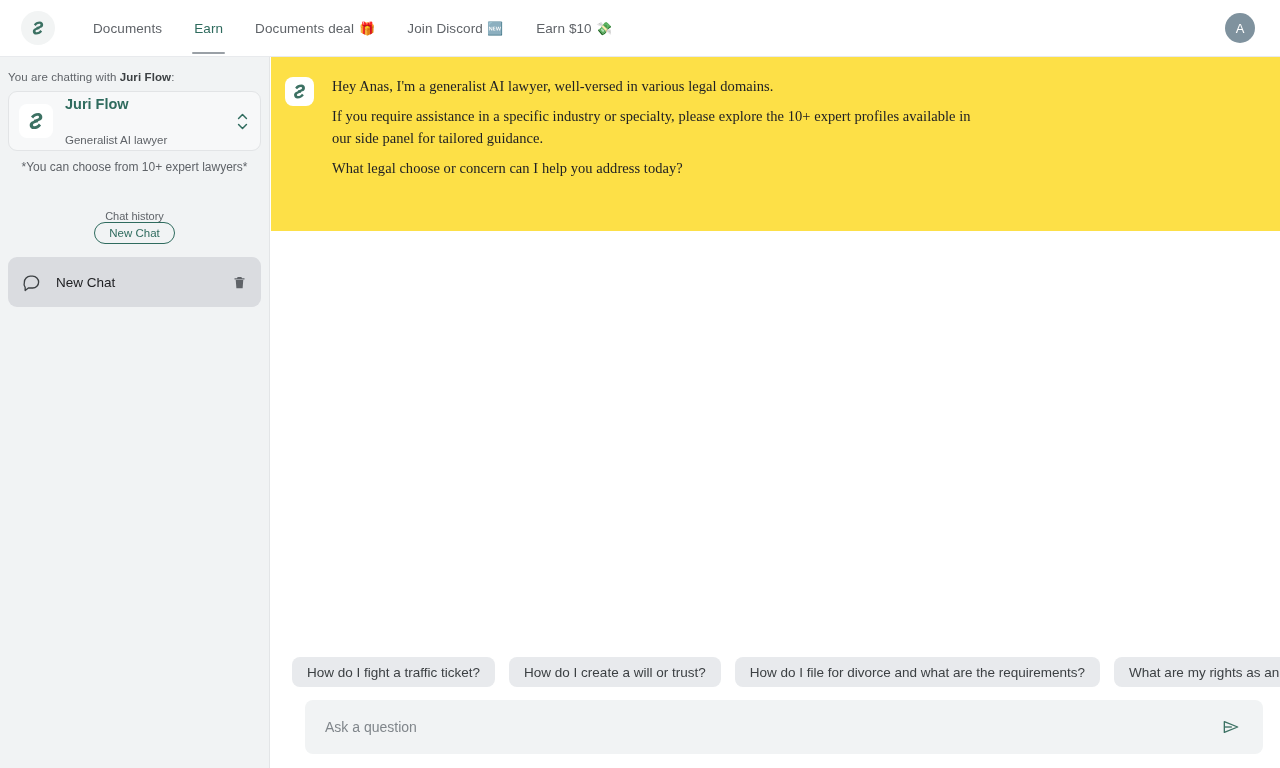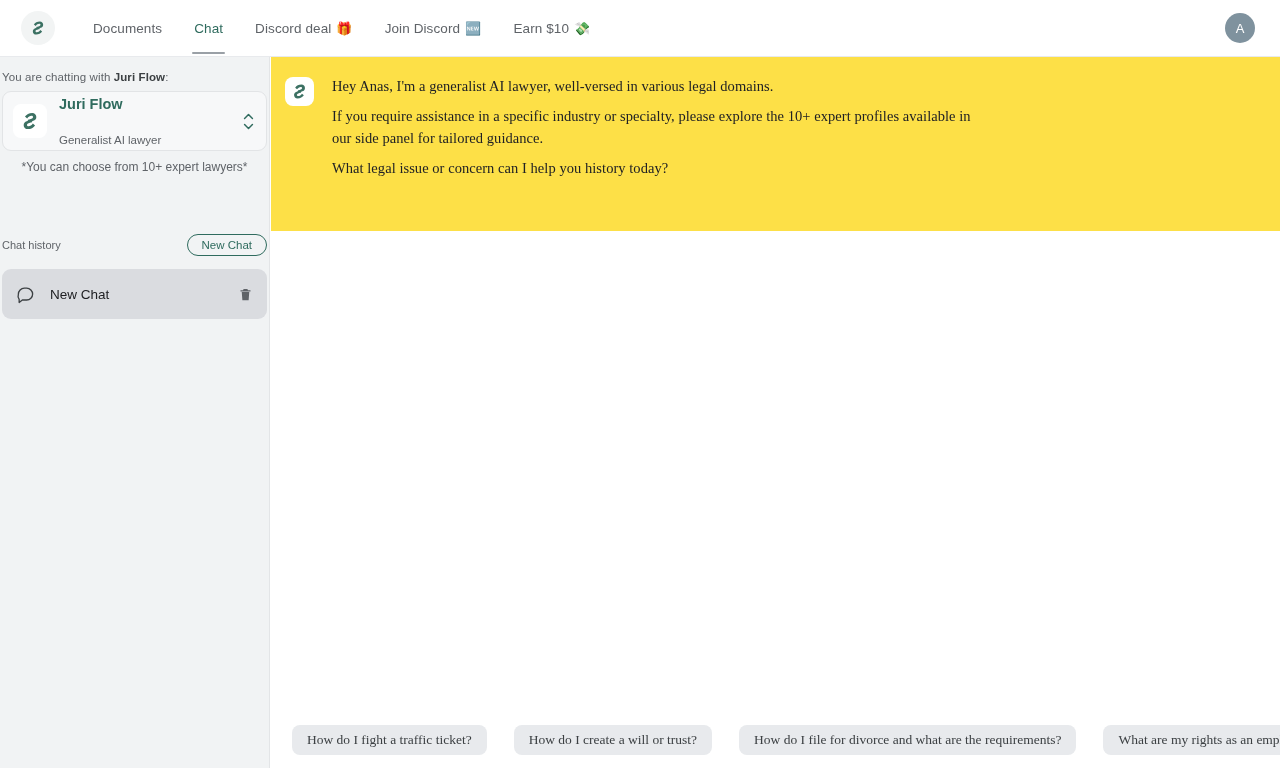--- a/index.html
+++ b/index.html
@@ -53,21 +53,21 @@
     display: flex; align-items: center; justify-content: center;
     cursor: pointer;
   }
 
   
   .sidebar {
     position: absolute; top: 57px; left: 0;
     width: 270px; height: 711px;
     background: #f1f3f4;
     border-right: 1px solid #e3e5e7;
-    padding: 0 2px;
+    padding: 0 8px;
   }
   .chatting-with {
     margin-top: 14px;
     font-size: 11.5px;
     color: #5f6368;
     letter-spacing: .1px;
   }
   .chatting-with b { color: #3c4043; font-weight: 700; }
 
   .model-card {
@@ -92,22 +92,22 @@
   .model-chevrons {
     width: 16px; display: flex; flex-direction: column;
     align-items: center; gap: 3px; color: #2f6b5e; flex: 0 0 auto;
   }
   .hint {
     margin-top: 9px; text-align: center;
     font-size: 12px; color: #5f6368;
   }
 
   .history-head {
-    margin-top: 60px;
-    display: flex; align-items: center; justify-content: space-between;
+    margin-top: 36px;
+    display: flex; align-items: center; justify-content: space-between; flex-direction: column;
   }
   .history-label { font-size: 11px; color: #5f6368; }
   .new-chat-btn {
     border: 1px solid #2f6b5e;
     color: #2f6b5e;
     background: transparent;
     border-radius: 14px;
     font-size: 11.5px;
     padding: 4px 14px;
     cursor: pointer;
@@ -156,26 +156,25 @@
     color: #202124;
     letter-spacing: .05px;
   }
   .msg-p + .msg-p { margin-top: 8px; }
 
   
   .composer-area {
     position: absolute; left: 0; bottom: 0; width: 1009px;
   }
   .chips {
-    display: flex; gap: 27px;
+    display: flex; gap: 14px;
     padding-left: 21px;
     margin-bottom: 13px;
     white-space: nowrap;
     overflow: hidden;
-    font-family: Liberation Serif, serif;
   }
   .chip {
     background: #e8eaed;
     color: #3c4043;
     border: none;
     border-radius: 8px;
     font-size: 13.5px;
     height: 30px;
     padding: 0 15px;
     cursor: pointer;
@@ -213,24 +212,24 @@
       <path d="M14.5 3.2c2.6 0 4.4 1.9 4.4 4.3 0 2.2-1.3 3.6-3.3 4.3-1.1.4-1.8.9-1.8 1.9h-3.3c0-2.4 1.3-3.4 3-4.1 1.2-.5 1.8-1 1.8-1.9 0-.9-.7-1.4-1.8-1.4-1.6 0-3.4 1.2-4.6 3l-2.4-2.1C8.1 4.8 11 3.2 14.5 3.2z" fill="#3c7163"></path>
       <path d="M9.5 20.8c-2.6 0-4.4-1.9-4.4-4.3 0-2.2 1.3-3.6 3.3-4.3 1.1-.4 1.8-.9 1.8-1.9h3.3c0 2.4-1.3 3.4-3 4.1-1.2.5-1.8 1-1.8 1.9 0 .9.7 1.4 1.8 1.4 1.6 0 3.4-1.2 4.6-3l2.4 2.1c-1.6 2.4-4.5 4-8 4z" fill="#3c7163"></path>
     </svg>
   </div>
 
   <nav class="nav-links">
     <div class="nav-item">
       <span>Documents</span>
     </div>
     <div class="nav-item active">
-      <span>Chat</span>
+      <span>Earn</span>
     </div>
     <div class="nav-item">
-      <span>Discord deal</span>
+      <span>Documents deal</span>
       <span class="nav-emoji">🎁</span>
     </div>
     <div class="nav-item">
       <span>Join Discord</span>
       <span class="nav-emoji">🆕</span>
     </div>
     <div class="nav-item">
       <span>Earn $10</span>
       <span class="nav-emoji">💸</span>
     </div>
@@ -295,26 +294,35 @@
   <div class="message-block">
     <div class="msg-avatar">
       <svg width="19" height="19" viewBox="0 0 24 24">
         <path d="M14.5 3.2c2.6 0 4.4 1.9 4.4 4.3 0 2.2-1.3 3.6-3.3 4.3-1.1.4-1.8.9-1.8 1.9h-3.3c0-2.4 1.3-3.4 3-4.1 1.2-.5 1.8-1 1.8-1.9 0-.9-.7-1.4-1.8-1.4-1.6 0-3.4 1.2-4.6 3l-2.4-2.1C8.1 4.8 11 3.2 14.5 3.2z" fill="#3c7163"></path>
         <path d="M9.5 20.8c-2.6 0-4.4-1.9-4.4-4.3 0-2.2 1.3-3.6 3.3-4.3 1.1-.4 1.8-.9 1.8-1.9h3.3c0 2.4-1.3 3.4-3 4.1-1.2.5-1.8 1-1.8 1.9 0 .9.7 1.4 1.8 1.4 1.6 0 3.4-1.2 4.6-3l2.4 2.1c-1.6 2.4-4.5 4-8 4z" fill="#3c7163"></path>
       </svg>
     </div>
     <div class="msg-body">
       <p class="msg-p">Hey Anas, I'm a generalist AI lawyer, well-versed in various legal domains.</p>
       <p class="msg-p">If you require assistance in a specific industry or specialty, please explore the 10+ expert profiles available in our side panel for tailored guidance.</p>
-      <p class="msg-p">What legal issue or concern can I help you history today?</p>
+      <p class="msg-p">What legal choose or concern can I help you address today?</p>
     </div>
   </div>
 
   <div class="composer-area">
     <div class="chips">
       <button class="chip">How do I fight a traffic ticket?</button>
       <button class="chip">How do I create a will or trust?</button>
       <button class="chip">How do I file for divorce and what are the requirements?</button>
       <button class="chip">What are my rights as an employee?</button>
     </div>
 
+    <div class="input-wrap">
+      <input class="ask-input" type="text" placeholder="Ask a question" style="">
+      <button class="send-btn">
+        <svg width="20" height="20" viewBox="0 0 24 24" fill="none" stroke="#3c7163" stroke-width="1.6" stroke-linejoin="round">
+          <path d="M4 5.5 20 12 4 18.5V5.5z"></path>
+          <path d="M4 12h9"></path>
+        </svg>
+      </button>
+    </div>
   </div>
 </main>
 
 </body></html>

